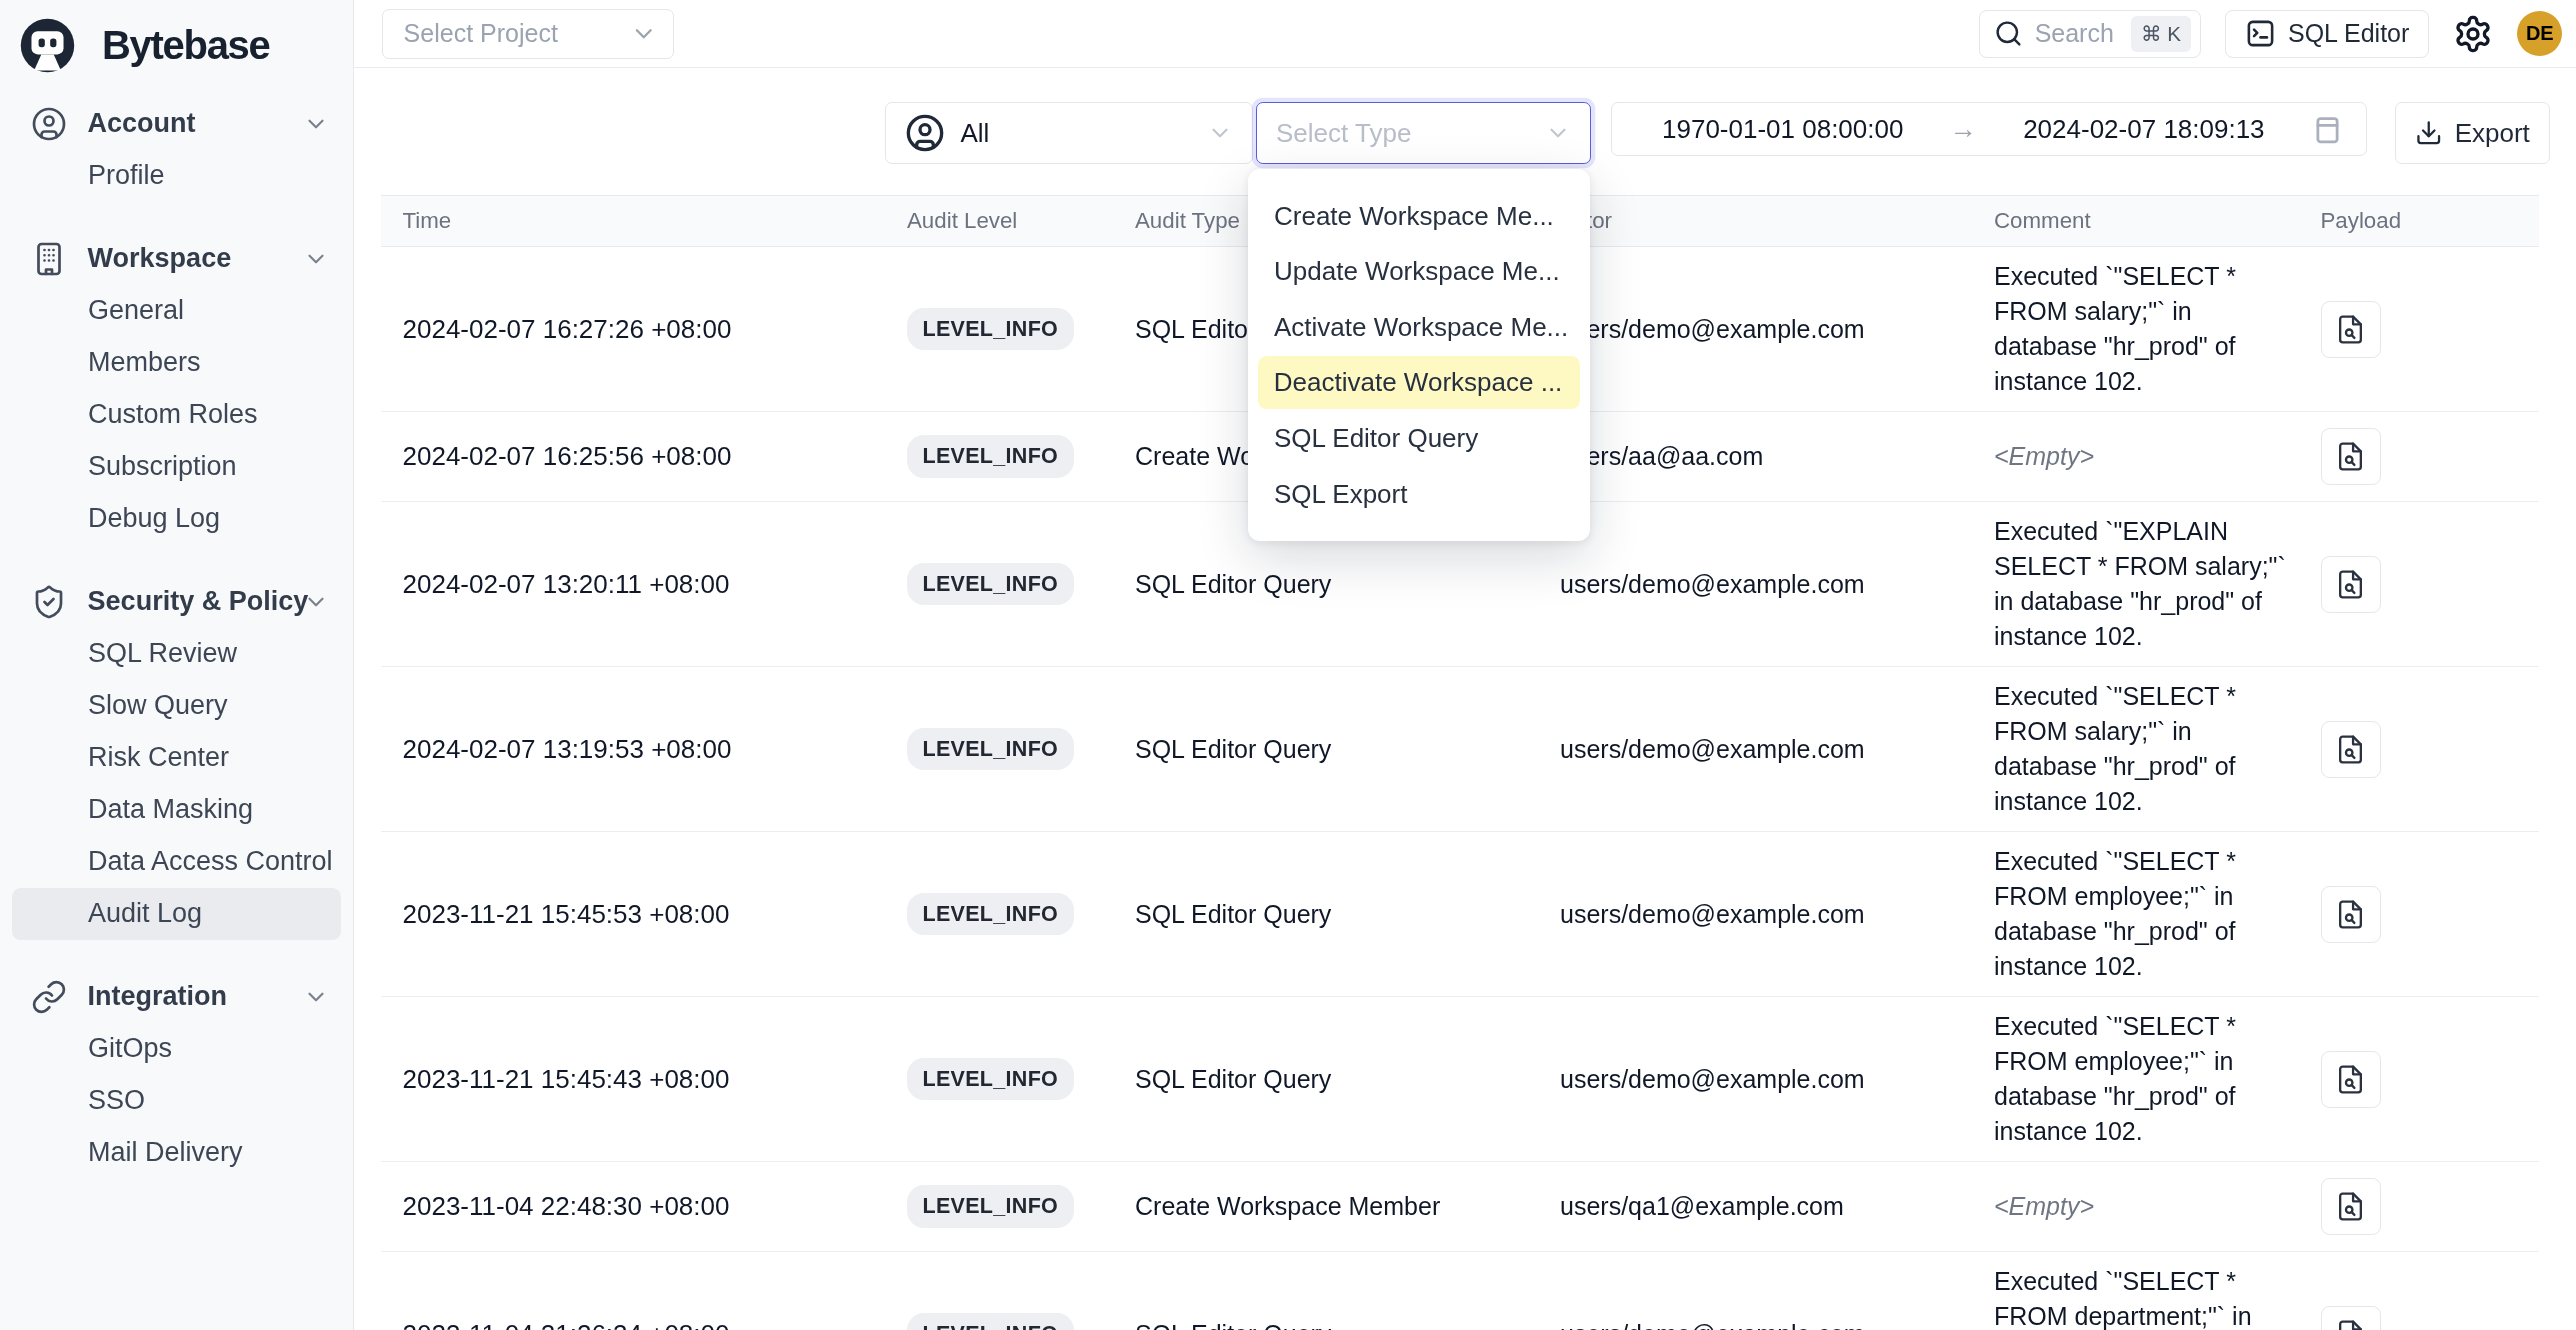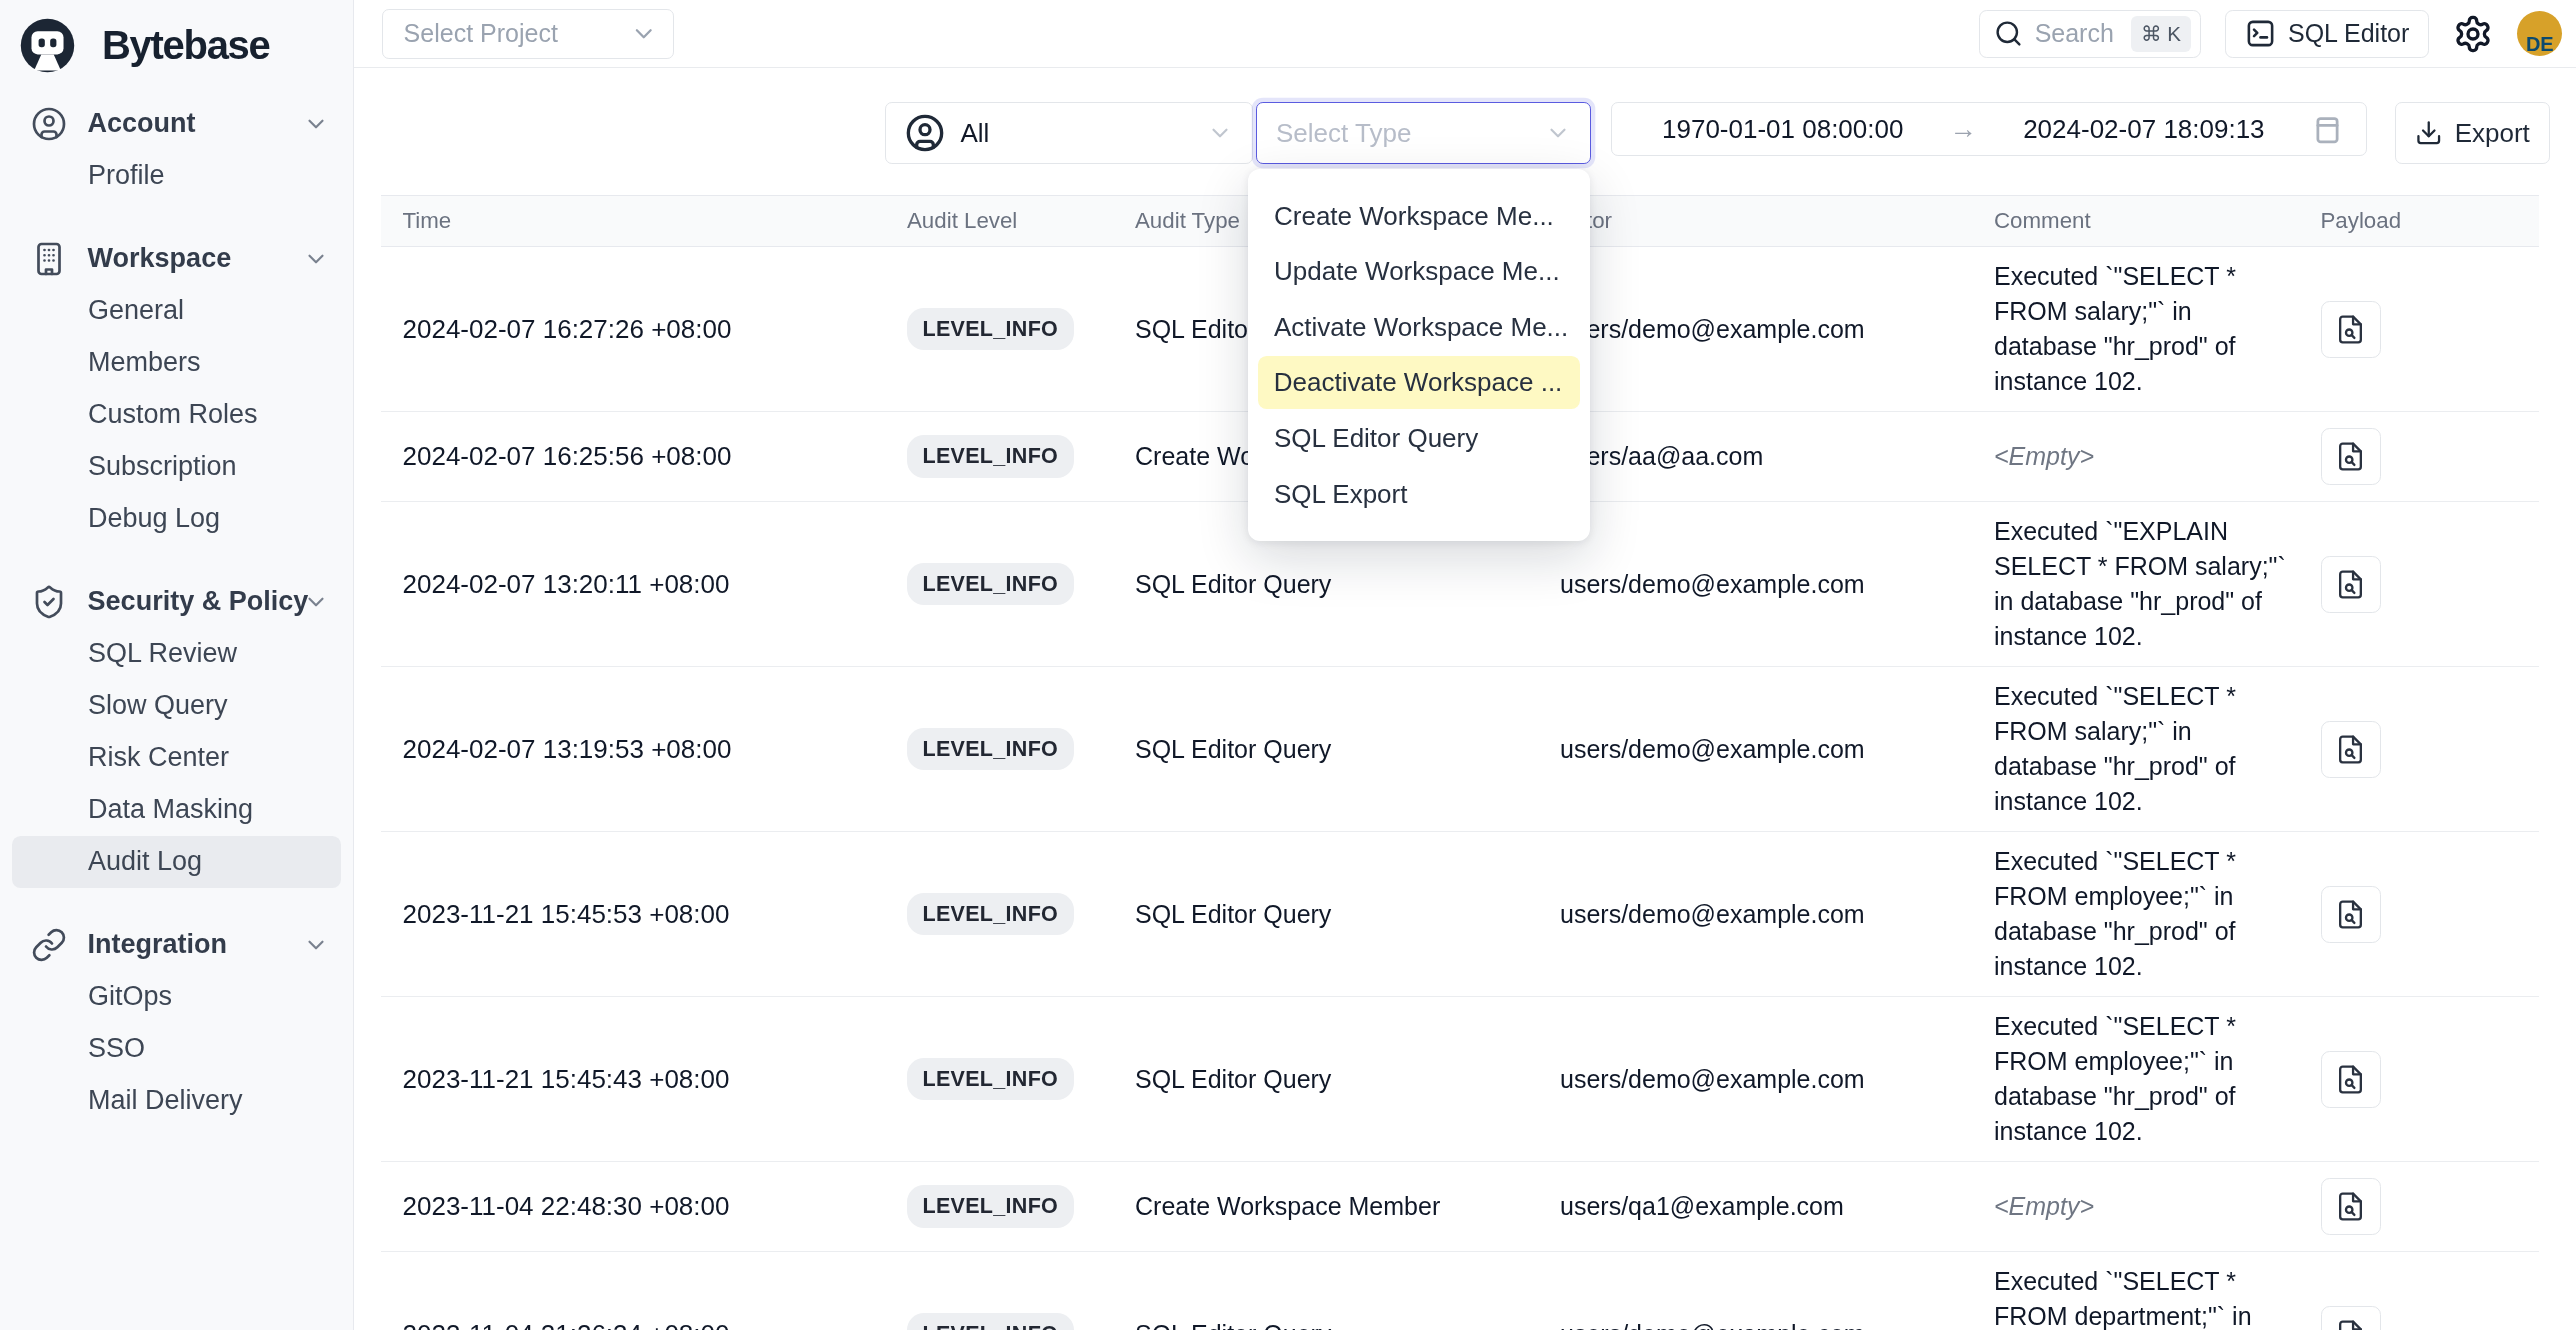--- a/index.html
+++ b/index.html
@@ -40,21 +40,21 @@
     background:#fff;display:flex;align-items:center;gap:12px;padding:0 8.6px 0 13.7px;}
   .searchbox .mag{width:29px;height:29px;color:#1f2937;}
   .search-ph{font-size:25px;color:#9aa3b0;flex:1;text-align:left;}
   .kbd{background:#eef0f3;border-radius:6px;padding:6px 10.3px;font-size:20.6px;color:#4b5563;white-space:nowrap;}
   .sql-editor{height:48px;border:0.9px solid #e3e6ea;border-radius:7.7px;background:#fff;
     display:flex;align-items:center;gap:12px;padding:0 19px;font-size:25px;color:#1f2937;font-weight:500;}
   .sql-editor svg{width:31px;height:31px;color:#1f2937;}
   .gear-btn{background:none;border:0;color:#111827;}
   .gear-btn svg{width:40px;height:40px;}
   .avatar{width:45px;height:45px;border-radius:50%;border:0;background:#d7a129;
-    color:#0c4a6e;font-weight:700;font-size:20px;display:flex;align-items:flex-end;justify-content:center;}
+    color:#000000;font-weight:700;font-size:20px;display:flex;align-items:center;justify-content:center;}
 
   
   .main{position:absolute;left:354px;top:68px;right:0;bottom:0;background:#fff;}
 
   .filters{position:absolute;top:34px;left:0;right:0;height:62px;}
   .sel{position:absolute;top:0;height:62px;background:#fff;border:0.9px solid #e3e6ea;
     border-radius:6.9px;display:flex;align-items:center;font-size:26px;color:#111827;}
   .actor-sel{left:531px;width:368px;padding:0 19px;gap:15.5px;}
   .actor-sel .person{width:40px;height:40px;color:#1f2937;}
   .type-sel{left:902px;width:335px;padding:0 19px;border:1.7px solid #5a5be0;
@@ -204,20 +204,25 @@
       <div class="nav-item child">
 
     <span class="label">Risk Center</span>
 
   </div>
       <div class="nav-item child">
 
     <span class="label">Data Masking</span>
 
   </div>
+      <div class="nav-item child">
+
+    <span class="label">Data Access Control</span>
+
+  </div>
       <div class="nav-item child selected">
 
     <span class="label">Audit Log</span>
 
   </div>
       <div class="nav-item section">
     <span class="icon">
           <svg viewBox="0 0 24 24" fill="none" stroke="currentColor" stroke-width="1.8" stroke-linecap="round" stroke-linejoin="round">
             <path d="M10 13a5 5 0 0 0 7.54.54l3-3a5 5 0 0 0-7.07-7.07l-1.72 1.71"></path>
             <path d="M14 11a5 5 0 0 0-7.54-.54l-3 3a5 5 0 0 0 7.07 7.07l1.71-1.71"></path>

